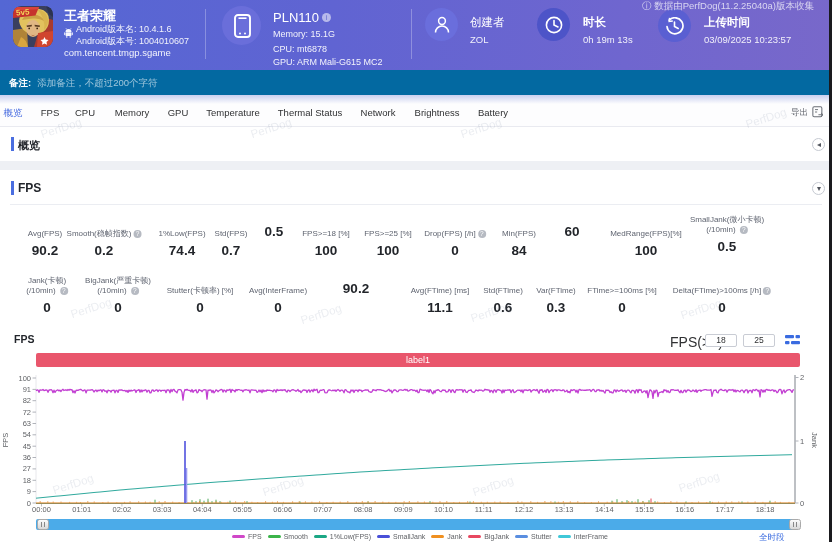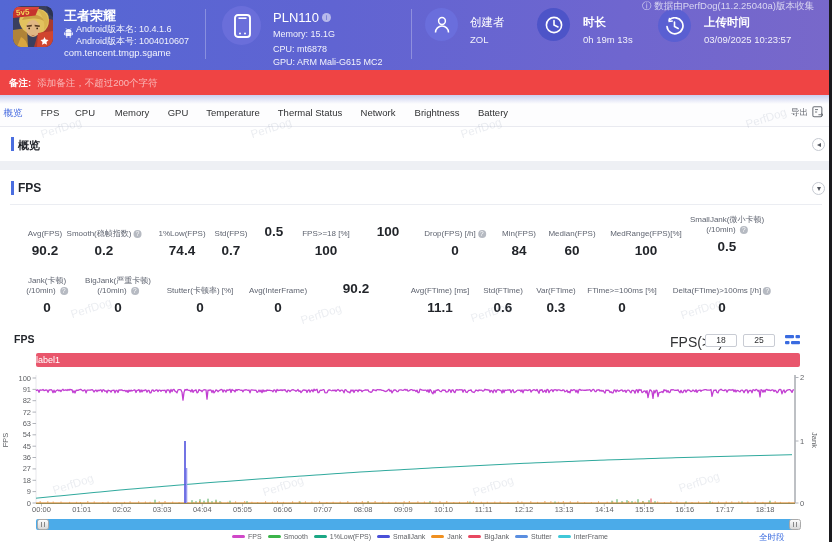--- a/index.html
+++ b/index.html
@@ -1,19 +1,19 @@
 <!DOCTYPE html>
 <html><head><meta charset="utf-8">
 <style>
 * { margin:0; padding:0; box-sizing:border-box; }
 html,body { width:832px; height:542px; overflow:hidden; font-family:"Liberation Sans",sans-serif; background:#fff; position:relative; }
 .abs { position:absolute; }
 .hdr { position:absolute; left:0; top:0; width:832px; height:70px;
   background:linear-gradient(90deg,#5467d4 0%,#6064d2 40%,#6f66cf 75%,#7868ca 100%); }
-.notice { position:absolute; left:0; top:70px; width:832px; height:25px; background:#ef4444; color:rgba(255,255,255,.62); font-size:9.5px; line-height:25px; padding-left:9px; }
+.notice { position:absolute; left:0; top:70px; width:832px; height:25px; background:#0369a1; color:rgba(255,255,255,.62); font-size:9.5px; line-height:25px; padding-left:9px; }
 .notice b { color:#fff; font-weight:bold; margin-right:6px; }
 .fade { position:absolute; left:0; top:95px; width:832px; height:9px; background:linear-gradient(#c9cfef,#fdfdfe); }
 .tabrow { position:absolute; left:0; top:104px; width:832px; height:23px; background:#fdfdfe; border-bottom:1px solid #e9eaf0; }
 .tab { position:absolute; top:3px; transform:translateX(-50%); font-size:9.5px; color:#303133; white-space:nowrap; }
 .tab.act { color:#4a6ee0; }
 .hc { position:absolute; width:33px; height:33px; border-radius:50%; }
 .ptitle { position:absolute; font-weight:bold; color:#23262c; }
 .pbar { position:absolute; left:11px; width:3px; background:#4a6ee0; }
 .cbtn { position:absolute; left:812px; width:13px; height:13px; border:1px solid #c6cad2; border-radius:50%; color:#555; font-size:7px; display:flex; align-items:center; justify-content:center; background:#fff; }
 .cell { position:absolute; width:120px; text-align:center; }
@@ -170,38 +170,38 @@
 <div class="cell" style="left:214px;top:219px">
     <div class="val">0.5</div>
   </div>
 <div class="cell" style="left:266px;top:219px">
     <div class="lab">
       <span>FPS&gt;=18 [%]</span>
     </div>
     <div class="val">100</div>
   </div>
 <div class="cell" style="left:328px;top:219px">
+    <div class="lab">
+      <span>FPS&gt;=25 [%]</span>
+    </div>
     <div class="val">100</div>
   </div>
 <div class="cell" style="left:395px;top:219px">
     <div class="lab">
       <span>Drop(FPS) [/h]<i class="q">?</i></span>
     </div>
     <div class="val">0</div>
   </div>
 <div class="cell" style="left:459px;top:219px">
     <div class="lab">
       <span>Min(FPS)</span>
     </div>
     <div class="val">84</div>
   </div>
 <div class="cell" style="left:512px;top:219px">
-    <div class="lab">
-      <span>Median(FPS)</span>
-    </div>
     <div class="val">60</div>
   </div>
 <div class="cell" style="left:586px;top:219px">
     <div class="lab">
       <span>MedRange(FPS)[%]</span>
     </div>
     <div class="val">100</div>
   </div>
 <div class="cell" style="left:667px;top:215px">
     <div class="lab">
@@ -269,21 +269,21 @@
 <div class="abs" style="left:14px;top:333px;font-size:10.5px;font-weight:bold;color:#23262c">FPS</div>
 <div class="abs" style="left:670px;top:334px;font-size:14px;color:#303133">FPS(&gt;=)</div>
 <div class="inp" style="left:705px">18</div>
 <div class="inp" style="left:743px">25</div>
 <svg width="15" height="12" viewBox="0 0 15 12" style="position:absolute;left:785px;top:334px">
     <rect x="0" y="1" width="9" height="3.2" rx="1" fill="#3a6be0"></rect>
     <rect x="10.5" y="1" width="4.5" height="3.2" rx="1" fill="#3a6be0"></rect>
     <rect x="0" y="7" width="4.5" height="3.2" rx="1" fill="#3a6be0"></rect>
     <rect x="6" y="7" width="9" height="3.2" rx="1" fill="#3a6be0"></rect>
   </svg>
-<div class="abs" style="left:36px;top:352.5px;width:764px;height:14px;background:#e9566c;border-radius:2px;color:#fff;font-size:9px;line-height:14px">label1</div>
+<div class="abs" style="left:36px;top:352.5px;width:764px;height:14px;background:#e9566c;border-radius:2px;color:#fff;font-size:9px;text-align:center;line-height:14px">label1</div>
 <svg width="832" height="542" style="position:absolute;left:0;top:0">
 <line x1="36" y1="375.0" x2="36" y2="503.0" stroke="#e8e8ec" stroke-width="1"></line>
 <line x1="795" y1="375.0" x2="795" y2="503.0" stroke="#7d8189" stroke-width="1"></line>
 <text x="31" y="380.5" font-size="7.5" fill="#606266" text-anchor="end">100</text>
     <line x1="32.5" y1="378.0" x2="36" y2="378.0" stroke="#b0b3ba" stroke-width="1"></line>
     <text x="31" y="391.9" font-size="7.5" fill="#606266" text-anchor="end">91</text>
     <line x1="32.5" y1="389.4" x2="36" y2="389.4" stroke="#b0b3ba" stroke-width="1"></line>
     <text x="31" y="403.2" font-size="7.5" fill="#606266" text-anchor="end">82</text>
     <line x1="32.5" y1="400.7" x2="36" y2="400.7" stroke="#b0b3ba" stroke-width="1"></line>
     <text x="31" y="414.6" font-size="7.5" fill="#606266" text-anchor="end">72</text>

